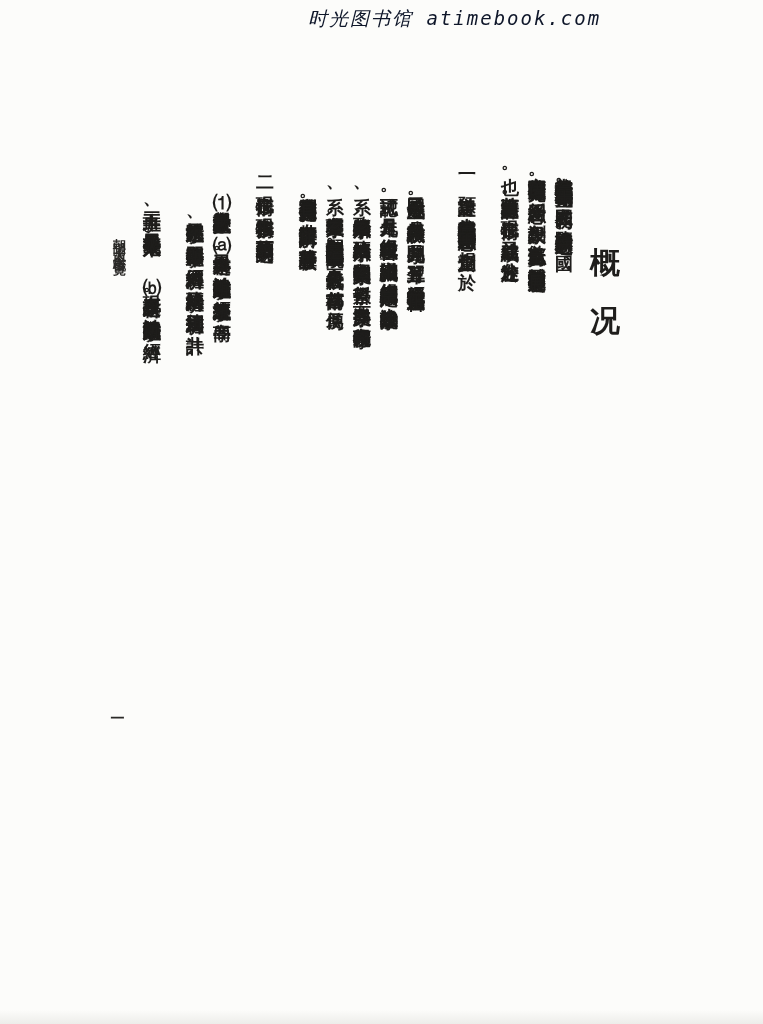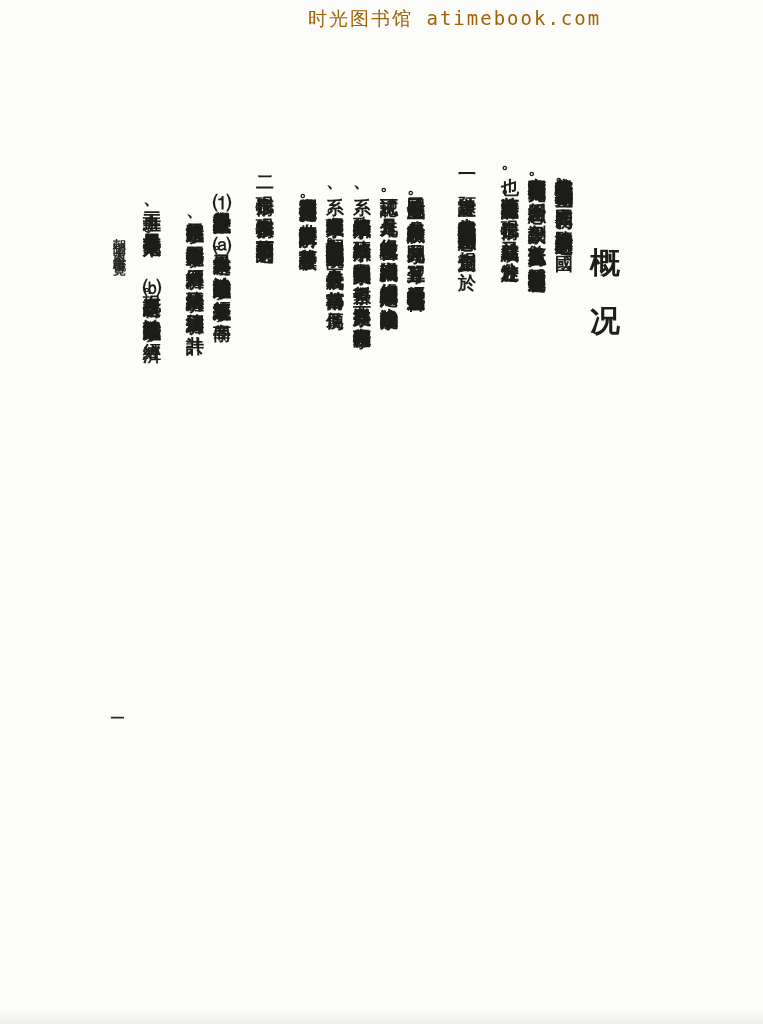--- a/index.html
+++ b/index.html
@@ -67,21 +67,21 @@
   }
   .page-number{
     position:absolute;top:710px;left:108px;
     writing-mode:vertical-rl;text-orientation:upright;
     font-size:14px;font-weight:600;color:#2a2927;
   }
 </style>
 </head>
 <body>
 
-<div class="watermark" style="color: #a16207;">时光图书馆 atimebook.com</div>
+<div class="watermark" style="color: #0f172a; font-style: italic;">时光图书馆 atimebook.com</div>
 
 <div class="text-area">
   <div class="doc-title">概　况</div>
 
 <div class="col">本校前任校長汪子健先生曁現任校長江翊雲先生。在民國初元。鑒於大學專門人材之缺乏。國</div>
     <div class="col">家高等敎育機關之不完備。爰糾合同志。創設大學。蓋欲以私人力量。輔助國家敎育事業之發展</div>
     <div class="col">也。茲將本校預定計畫。現在情形。並已往成績。分述於左。</div>
     <div class="col">一　預定計畫　本校由前任校長汪子健先生曁現任校長江翊雲先生糾合同志。捐資創立。於</div>
     <div class="col">民國二年七月成立。八月舉行入學試驗。九月開學。翌年五月。經北平前敎育部第六號布告正</div>
     <div class="col">式認可。是年九月。復組織校董會。議定組織大綱。依組織大綱第六條規定。先設法學院法律學</div>

